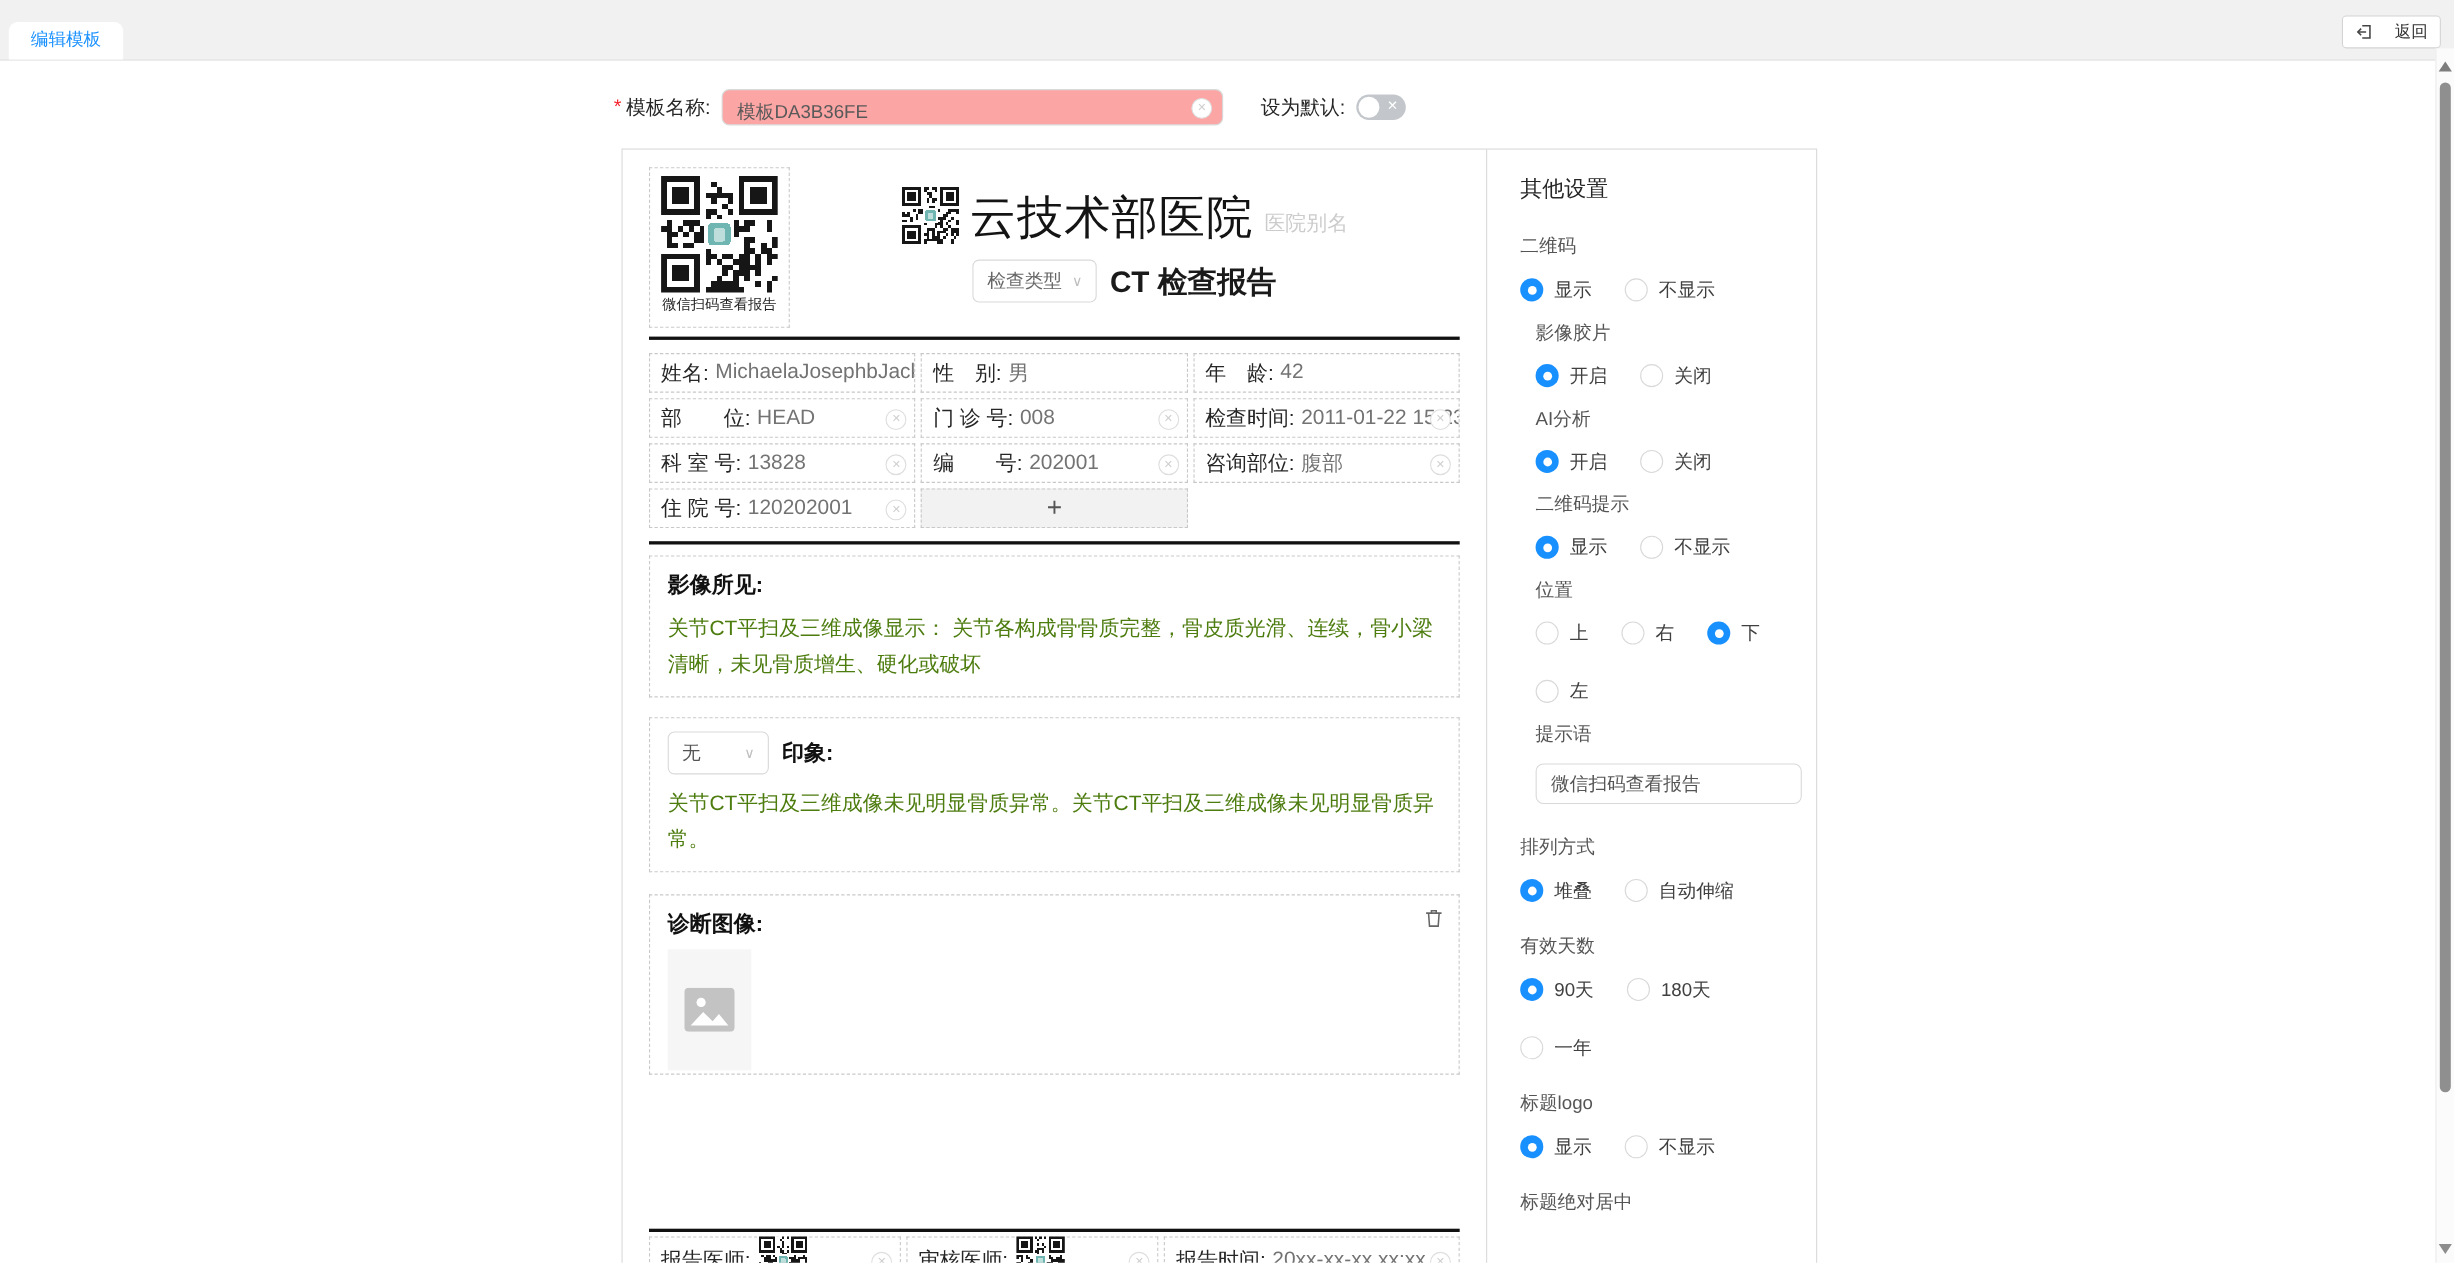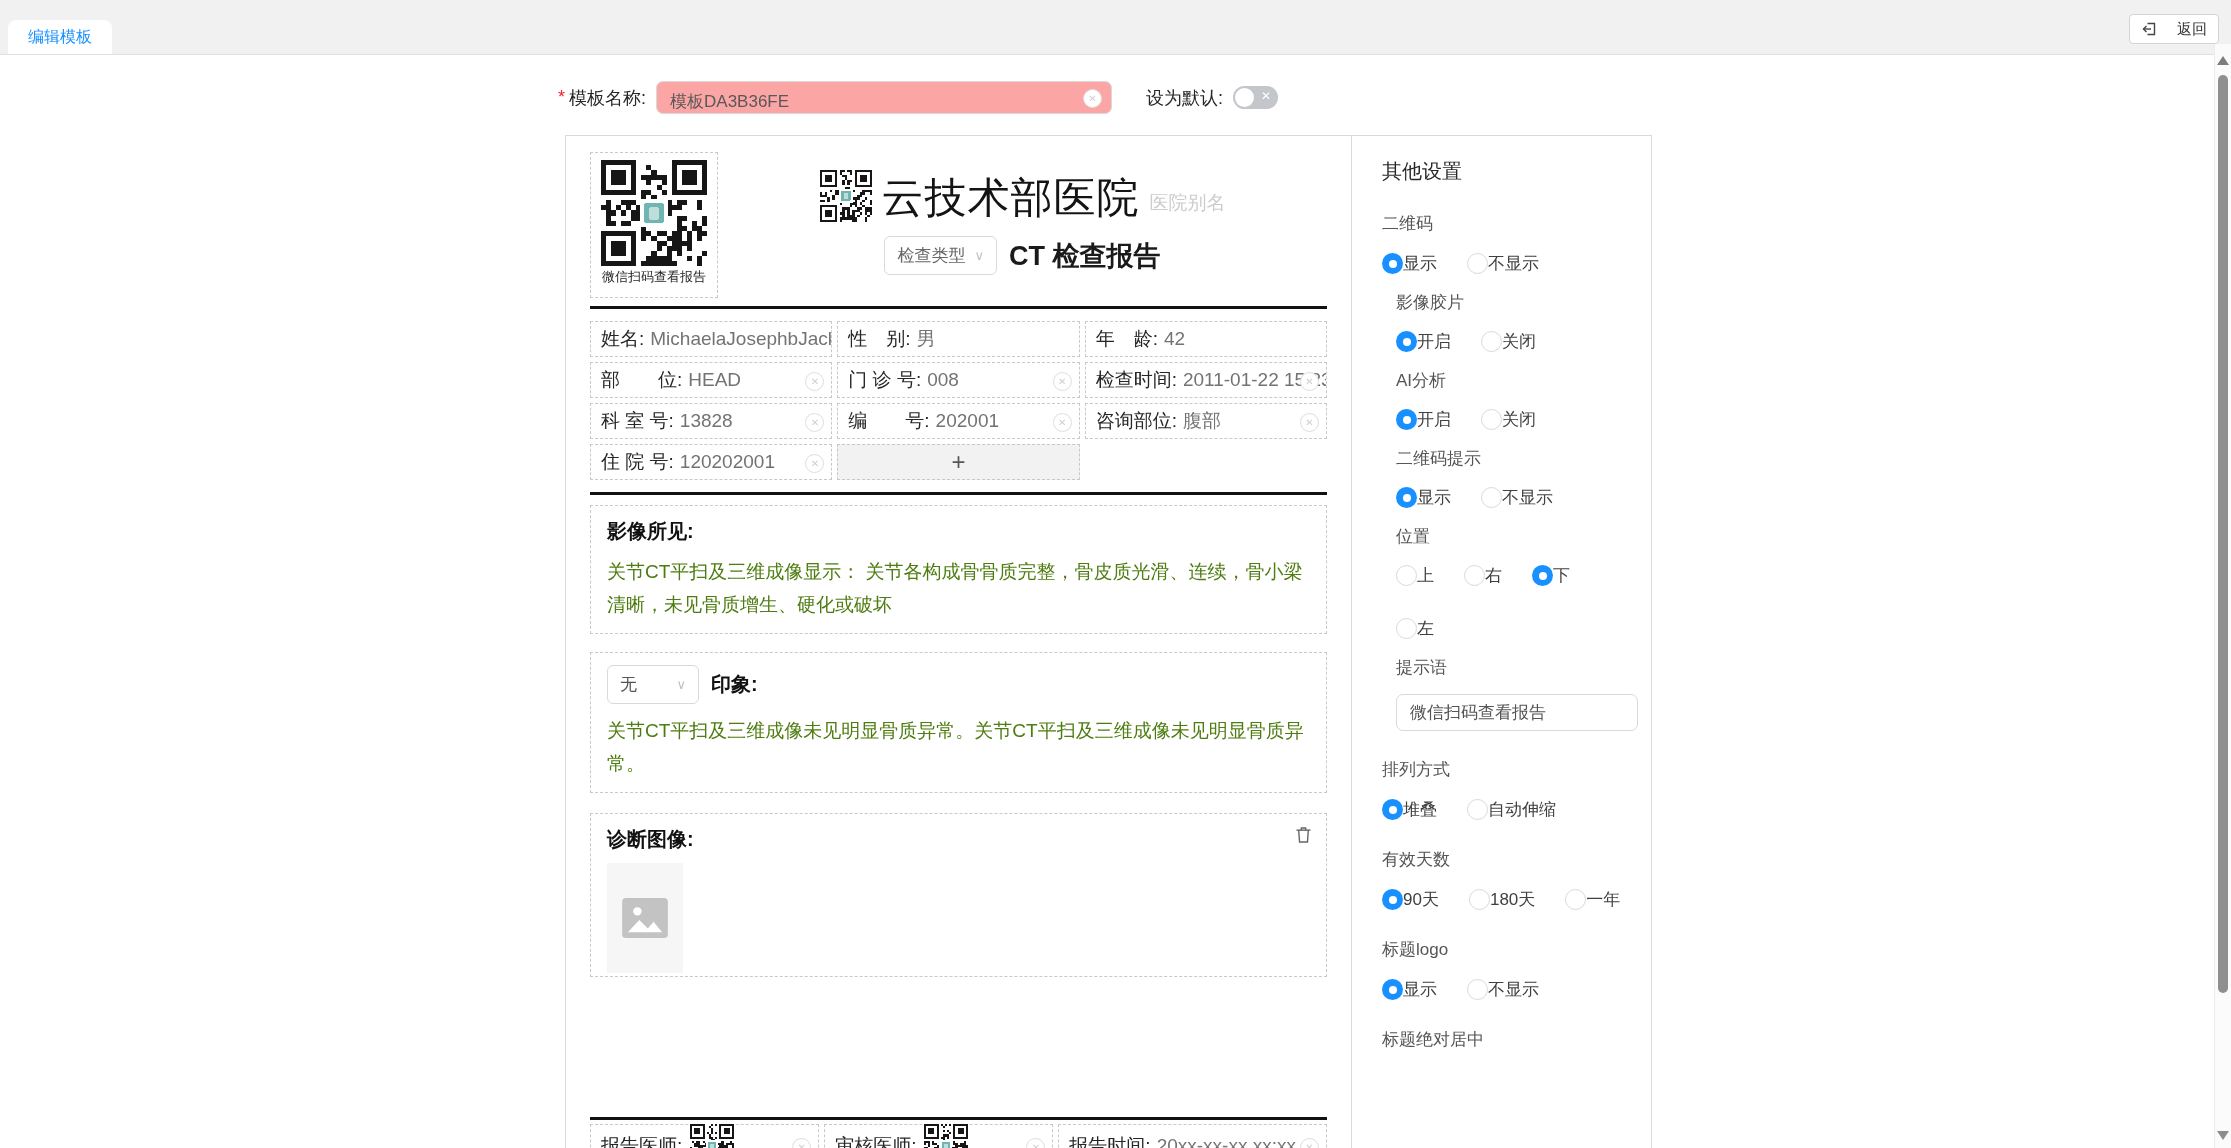--- a/index.html
+++ b/index.html
@@ -104,21 +104,21 @@
   .fcell { position:relative; height:44px; border:1px dashed #c8c8c8;
     display:flex; align-items:center; padding:0 30px 0 10px; font-size:19px; }
   .sig-qr { width:44px; height:44px; margin-left:8px; flex:none; }
   .fcell .clear { position:absolute; right:7px; top:13px; }
 
   
   .settings { width:300px; border-left:1px solid #d9d9d9; padding:22px 20px 30px 30px; }
   .settings-title { font-size:20px; font-weight:500; color:#262626; }
   .sg-label { font-size:17px; color:#555; margin-top:27px; }
   .sg-radios { display:flex; align-items:center; gap:30px; margin-top:17px; flex-wrap:wrap; }
-  .sradio { display:flex; align-items:center; font-size:17px; color:#404040; cursor:pointer; }
+  .sradio { display:flex; align-items:center; gap:10px; font-size:17px; color:#404040; cursor:pointer; }
   .rdot { width:21px; height:21px; border-radius:50%; border:1.5px solid #d9d9d9;
     background:#fff; position:relative; flex:none; }
   .rdot.on { border:none; background:#1890ff; }
   .rdot.on::after { content:""; position:absolute; left:50%; top:50%; width:8px; height:8px;
     margin:-4px 0 0 -4px; border-radius:50%; background:#fff; }
   .indent1 { margin-left:14px;margin-top:16px; }
   .hint-input { margin-top:15px; width:242px; height:37px; border:1px solid #d9d9d9;
     border-radius:7px; display:flex; align-items:center; padding:0 13px;
     font-size:17px; color:#555; background:#fff; }
 </style>

